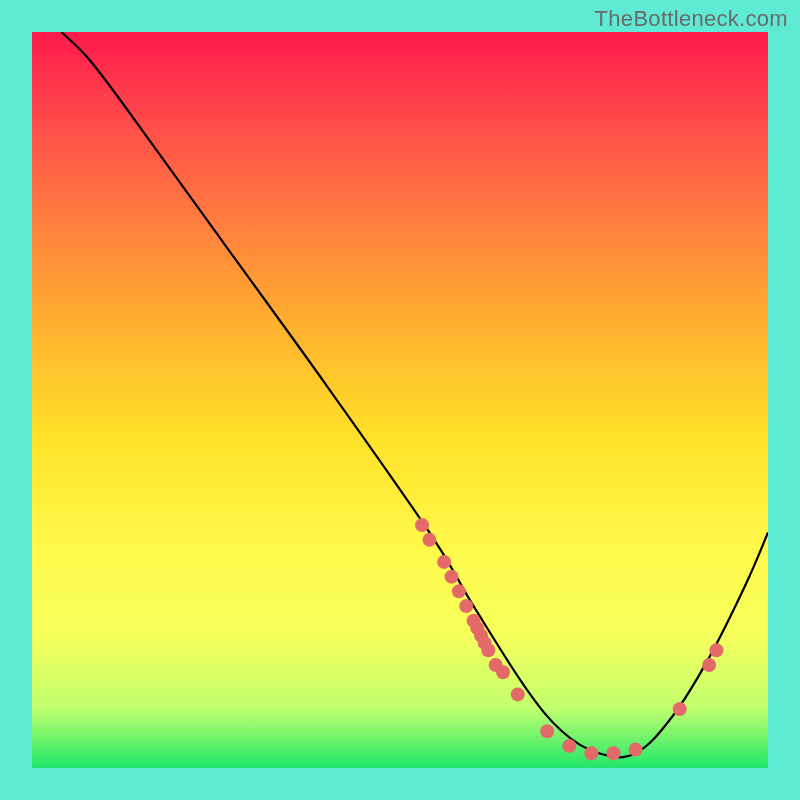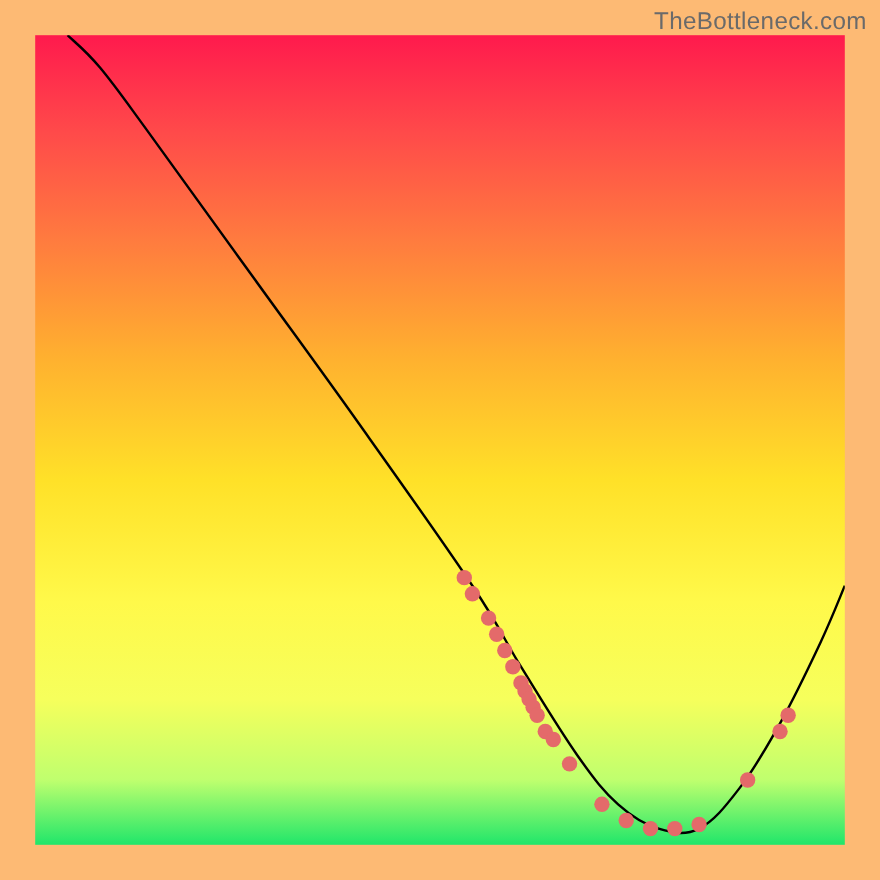--- a/index.html
+++ b/index.html
@@ -10,21 +10,21 @@
     background: #000;
     overflow: hidden;
     font-family: Arial, Helvetica, sans-serif;
   }
   .frame {
     position: absolute;
     top: 0;
     left: 0;
     width: 800px;
     height: 800px;
-    background: #fdba74;
+    background: #5eead4;
   }
   .plot {
     position: absolute;
     top: 32px;
     left: 32px;
     width: 736px;
     height: 736px;
     background: linear-gradient(
       to bottom,
       #ff1a4d 0%,

